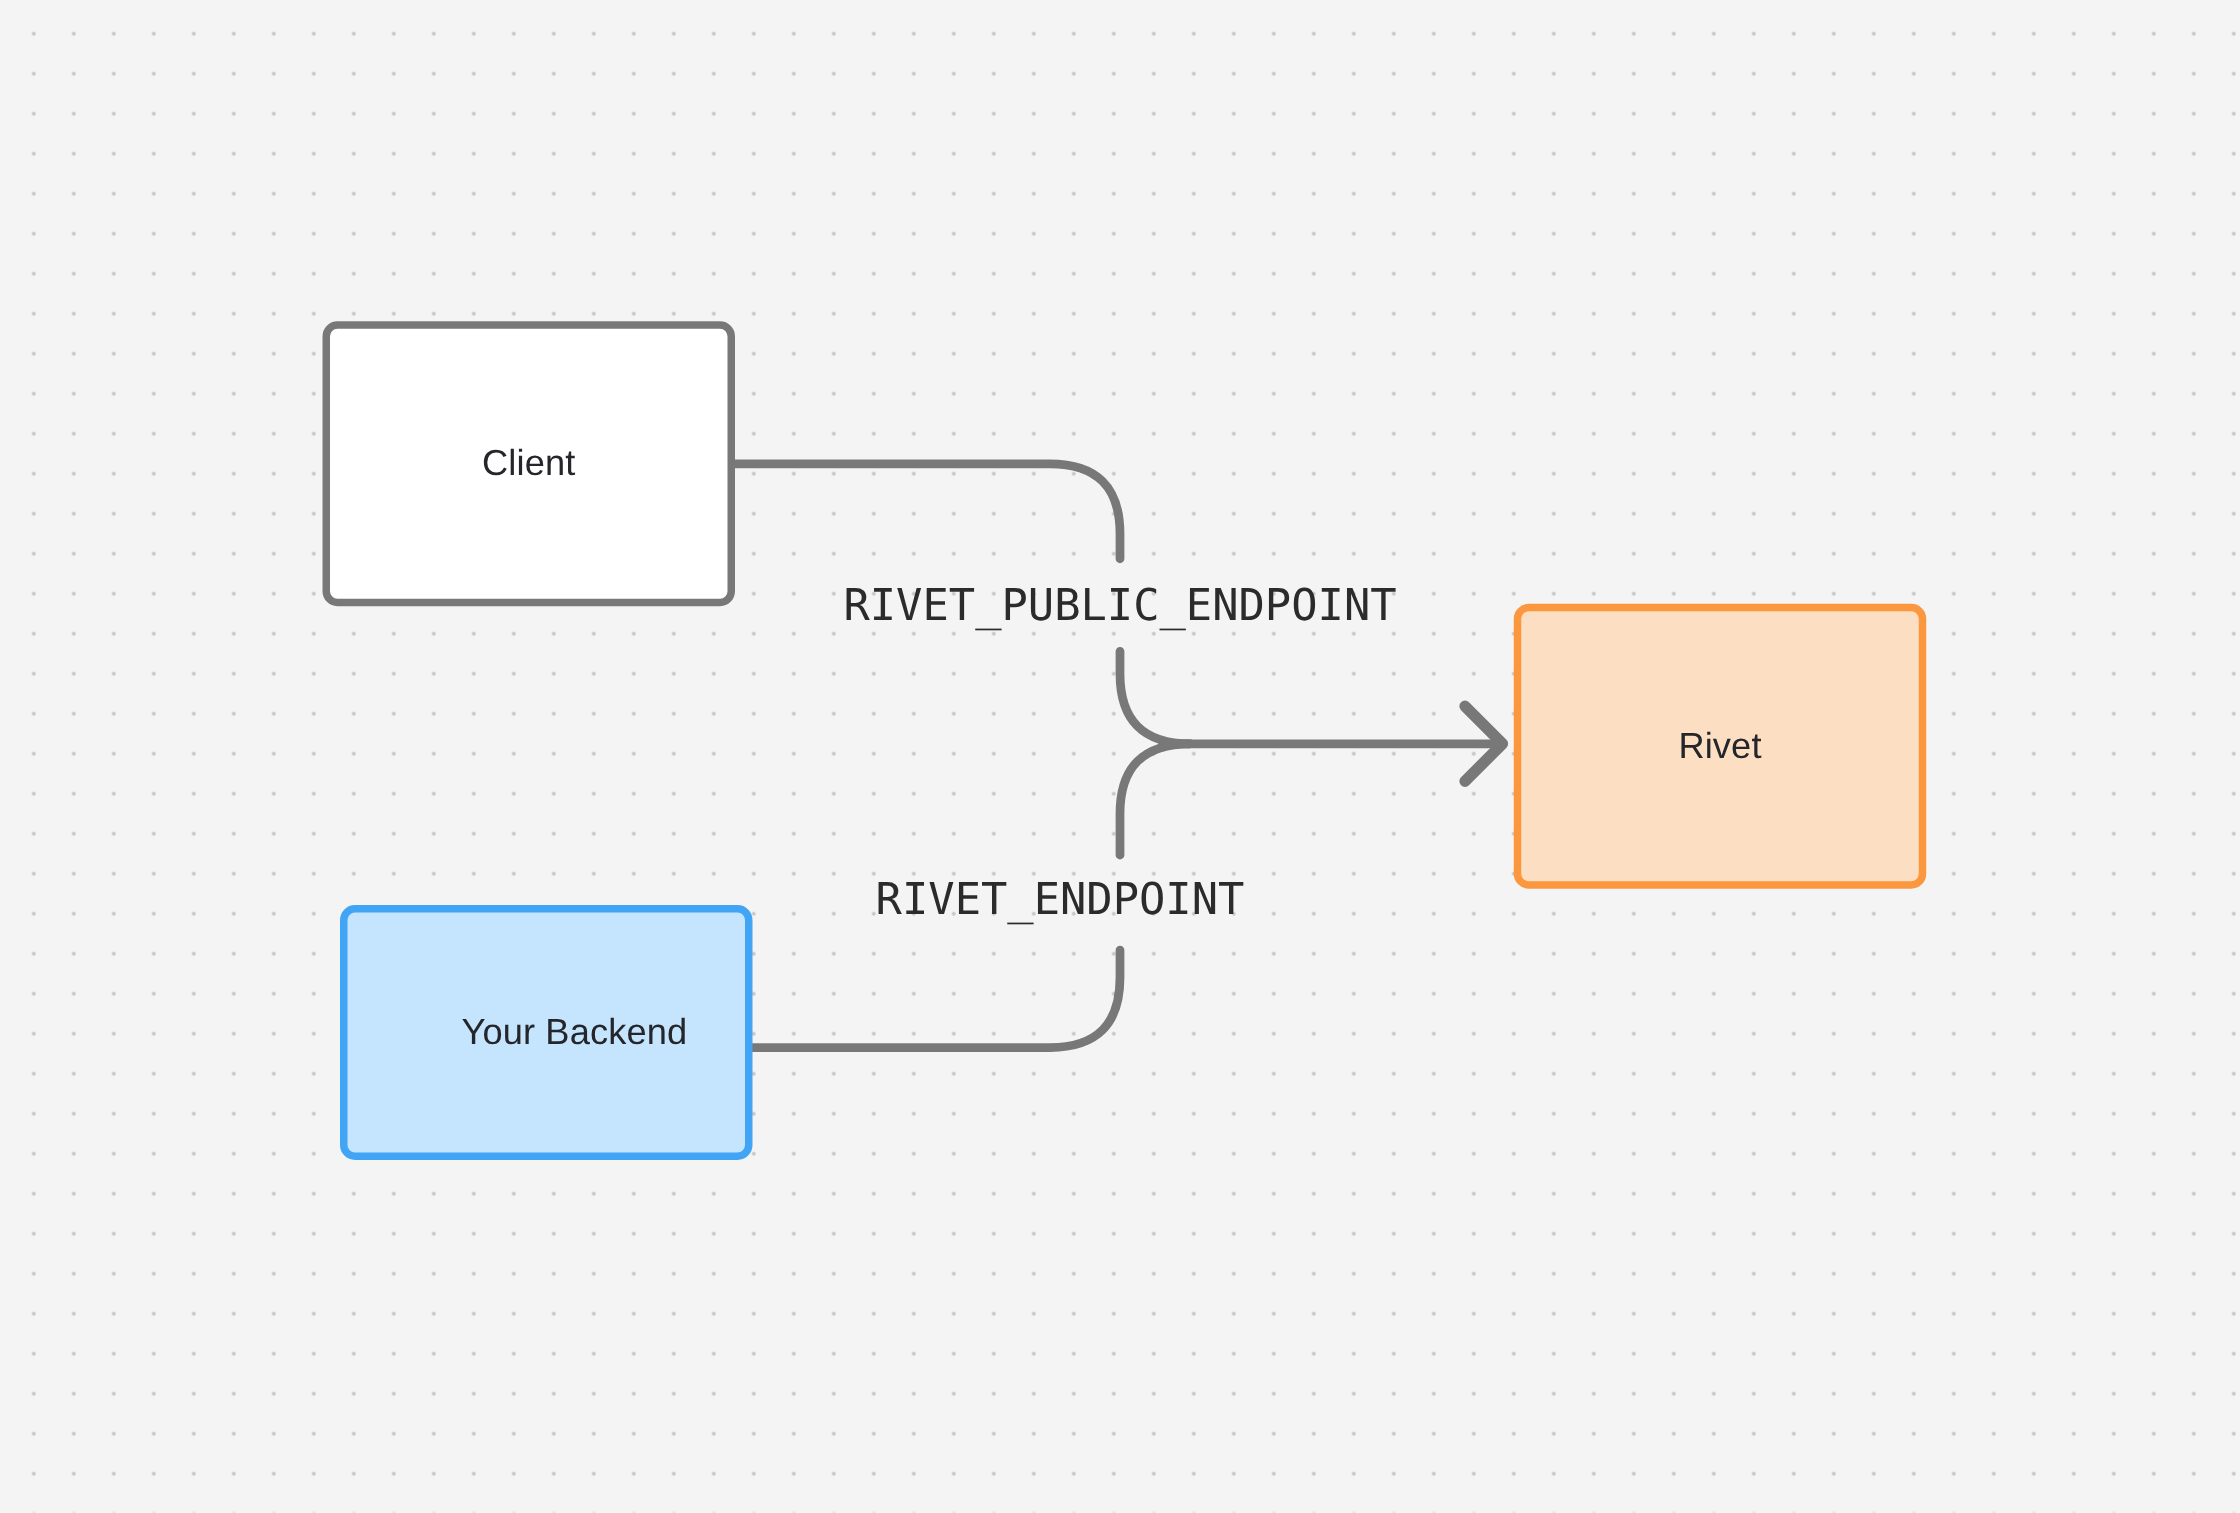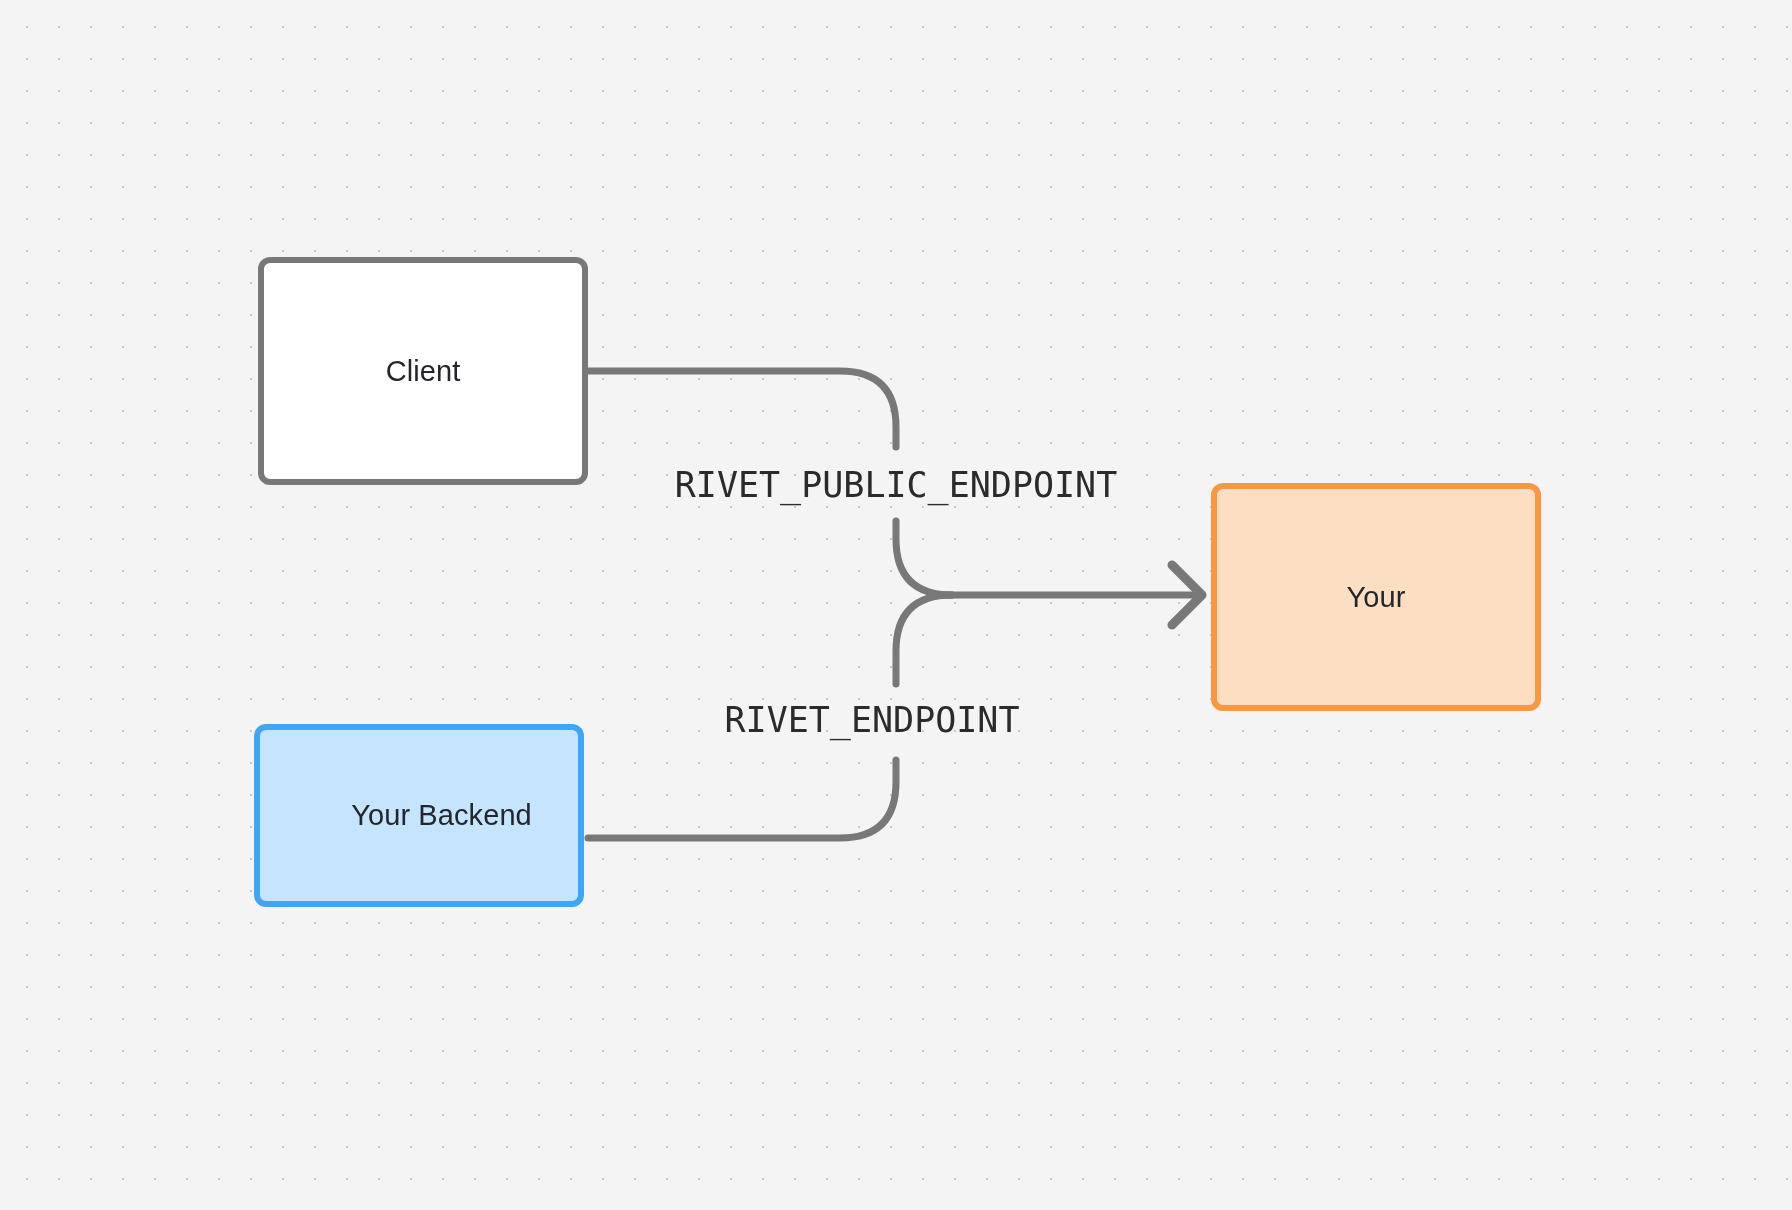--- a/index.html
+++ b/index.html
@@ -47,24 +47,24 @@
   }
   #node-client {
     left: 258px;
     top: 257px;
     width: 330px;
     height: 228px;
     background: #ffffff;
     border: 6px solid #787878;
   }
   #node-backend {
-    left: 254px;
+    left: 272px;
     top: 724px;
     width: 330px;
-    height: 183px;
+    height: 204px;
     background: #c4e5fd;
     border: 6px solid #41a4f5;
     padding-left: 45px;
   }
   #node-rivet {
     left: 1211px;
     top: 483px;
     width: 330px;
     height: 228px;
     background: #fcdfc3;
@@ -77,21 +77,21 @@
     color: #2b2b2b;
     white-space: nowrap;
     letter-spacing: 0px;
     transform: translate(-50%, -50%);
   }
   #label-public {
     left: 896px;
     top: 485px;
   }
   #label-private {
-    left: 872px;
+    left: 848px;
     top: 720px;
   }
 </style>
 </head>
 <body>
 
 <div id="canvas">
 
   <svg id="edges" viewBox="0 0 1792 1210" xmlns="http://www.w3.org/2000/svg">
 
@@ -107,20 +107,20 @@
 
   <div class="node" id="node-client">
     <span class="node-label">Client</span>
   </div>
 
   <div class="node" id="node-backend">
     <span class="node-label">Your Backend</span>
   </div>
 
   <div class="node" id="node-rivet">
-    <span class="node-label">Your</span>
+    <span class="node-label">Rivet</span>
   </div>
 
   <div class="edge-label" id="label-public">RIVET_PUBLIC_ENDPOINT</div>
 
   <div class="edge-label" id="label-private">RIVET_ENDPOINT</div>
 
 </div>
 
 </body></html>

